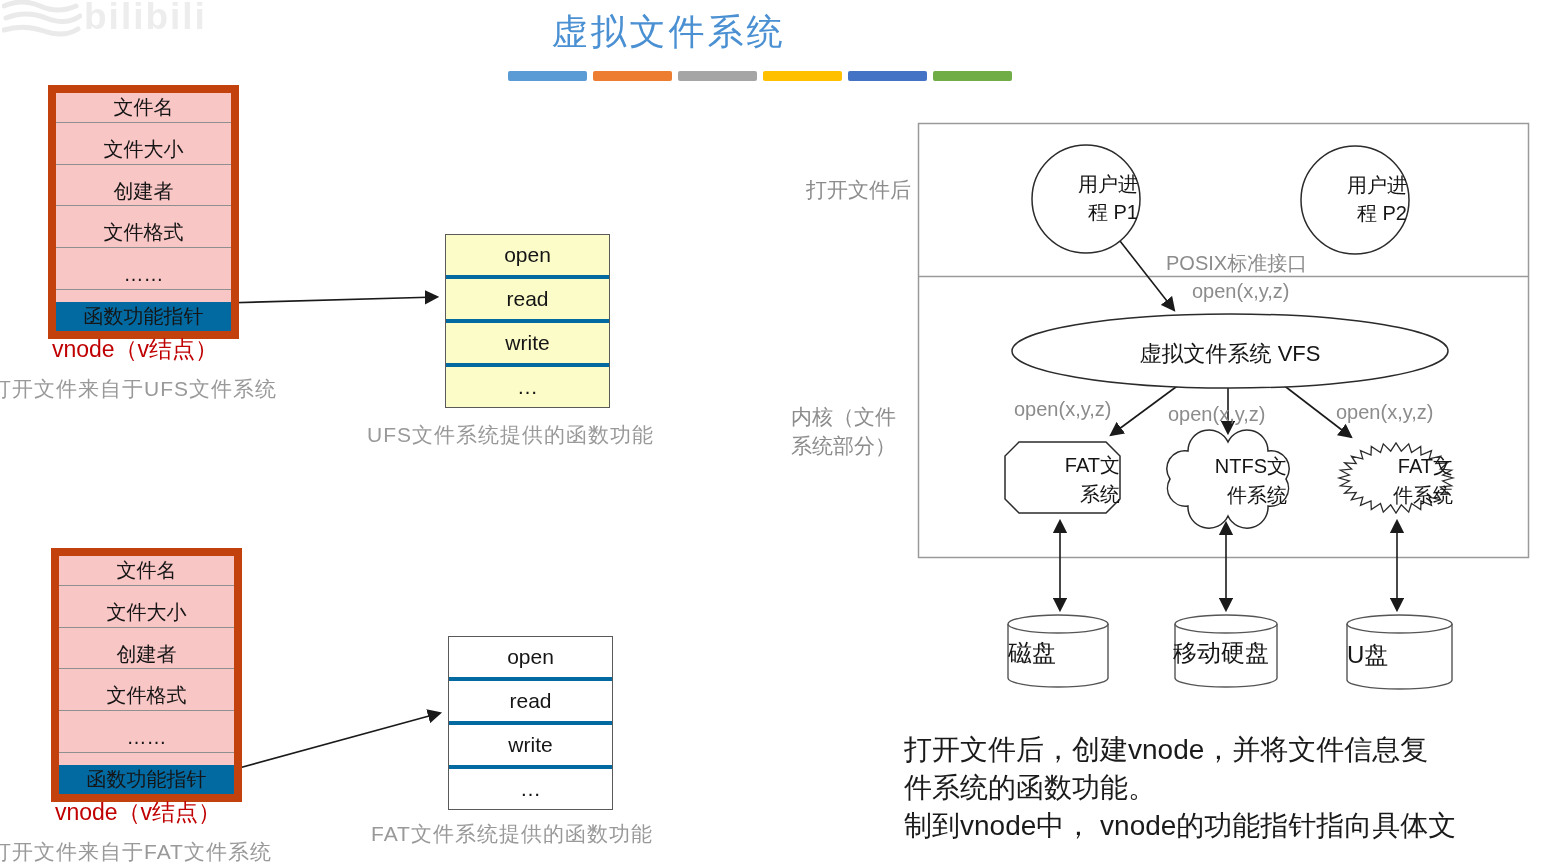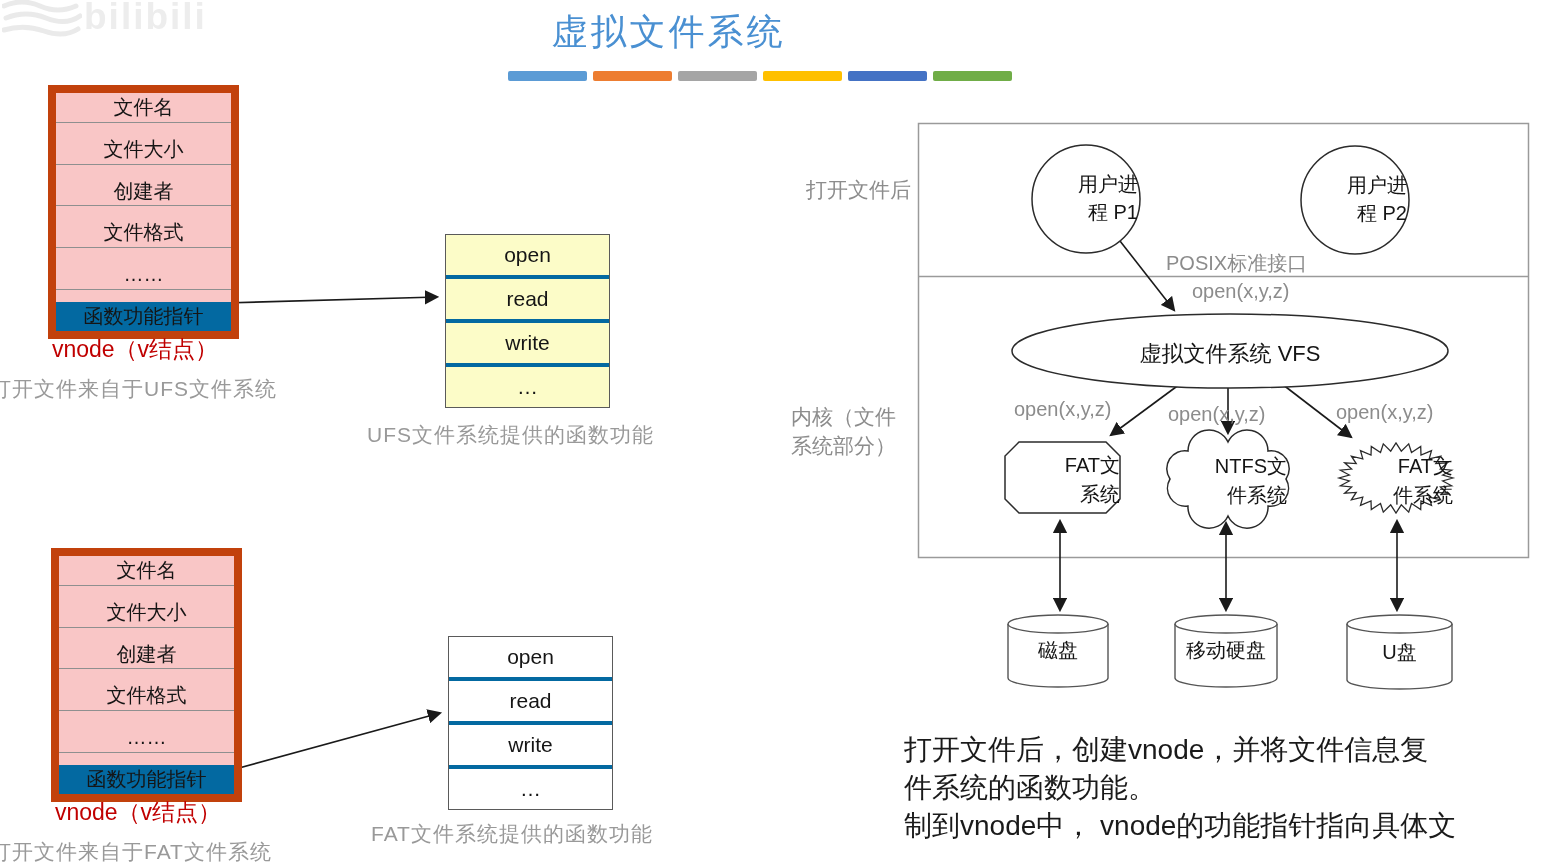--- a/index.html
+++ b/index.html
@@ -35,21 +35,21 @@
   .fn-ufs .row{background:#FCFCC8;}
   .fn-fat{left:448px;top:636px;}
 
   .vnode-label{font-size:23px;color:#C00000;text-align:center;width:210px;}
   .gray-cap{font-size:21px;color:#999999;white-space:nowrap;letter-spacing:1px;}
 
   
   .glabel{color:#8c8c8c;font-size:21px;white-space:nowrap;}
   .two-line{text-align:right;line-height:28px;font-size:20px;color:#151515;}
   .ellipse-label{left:1020px;top:339px;width:420px;text-align:center;font-size:22px;color:#151515;}
-  .disk-label{font-size:20px;color:#151515;text-align:center;}
+  .disk-label{font-size:24px;color:#151515;}
 
   .note{left:904px;top:731px;width:640px;font-size:28px;line-height:38px;color:#1a1a1a;}
 </style>
 </head>
 <body>
 
 <div class="canvas">
 
   <svg class="overlay">
     <defs>

